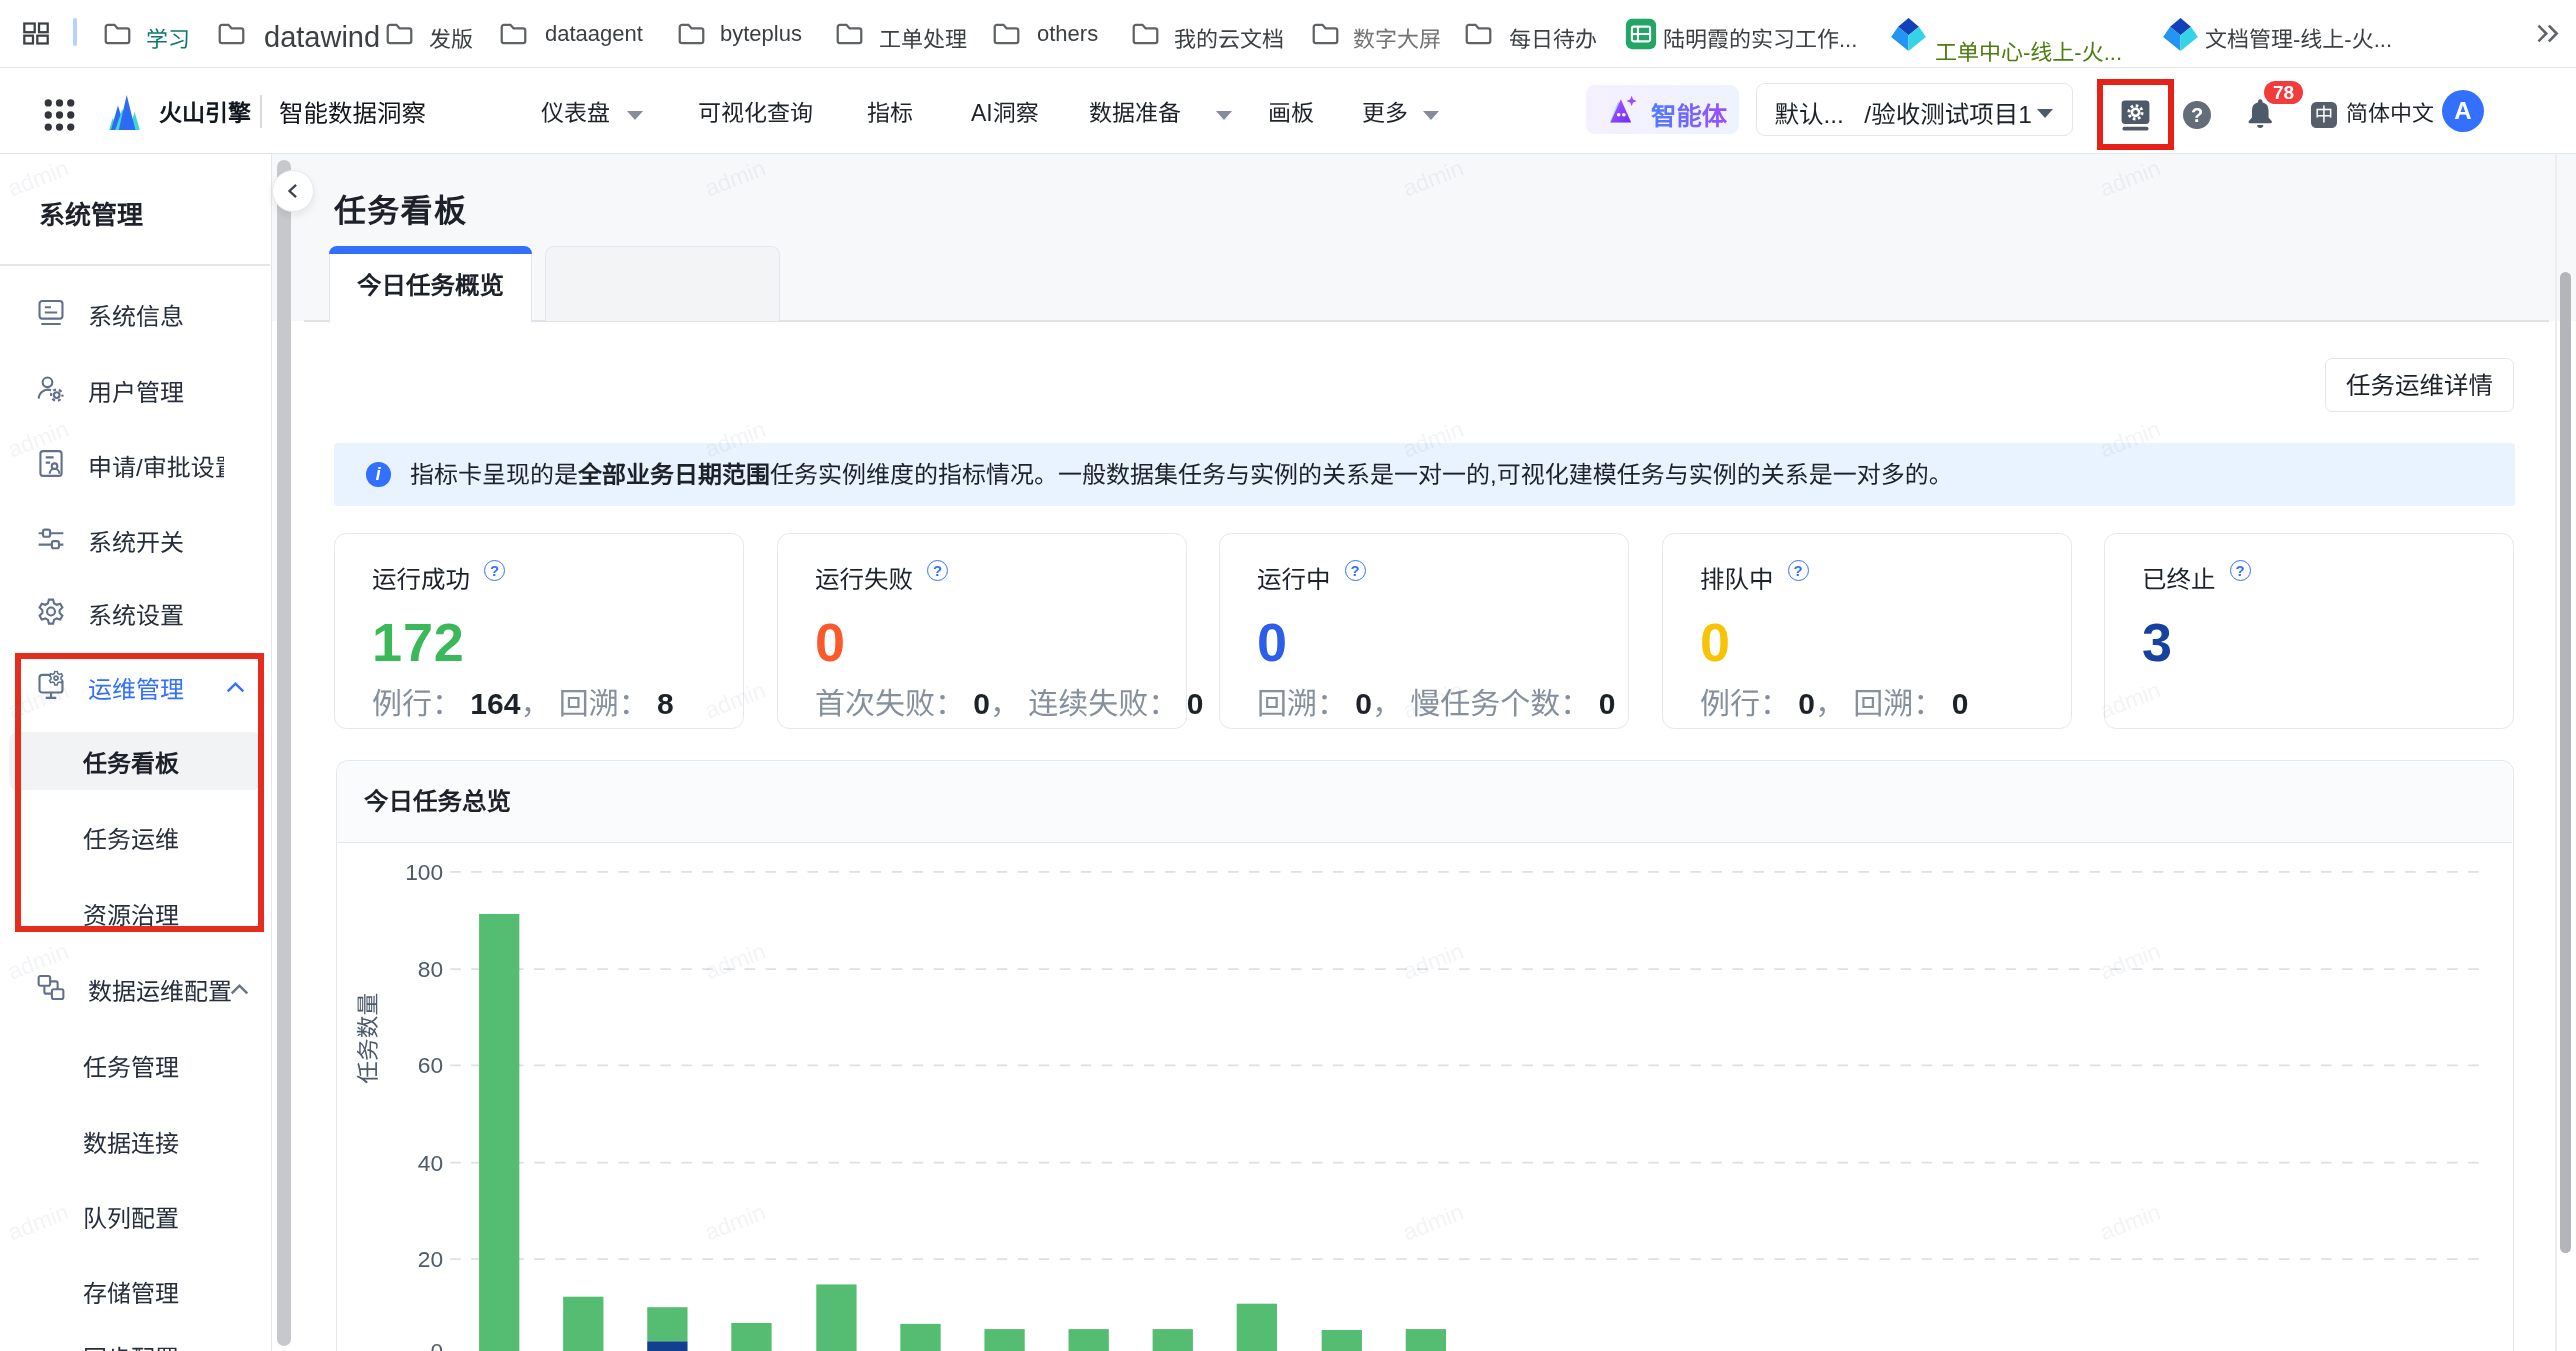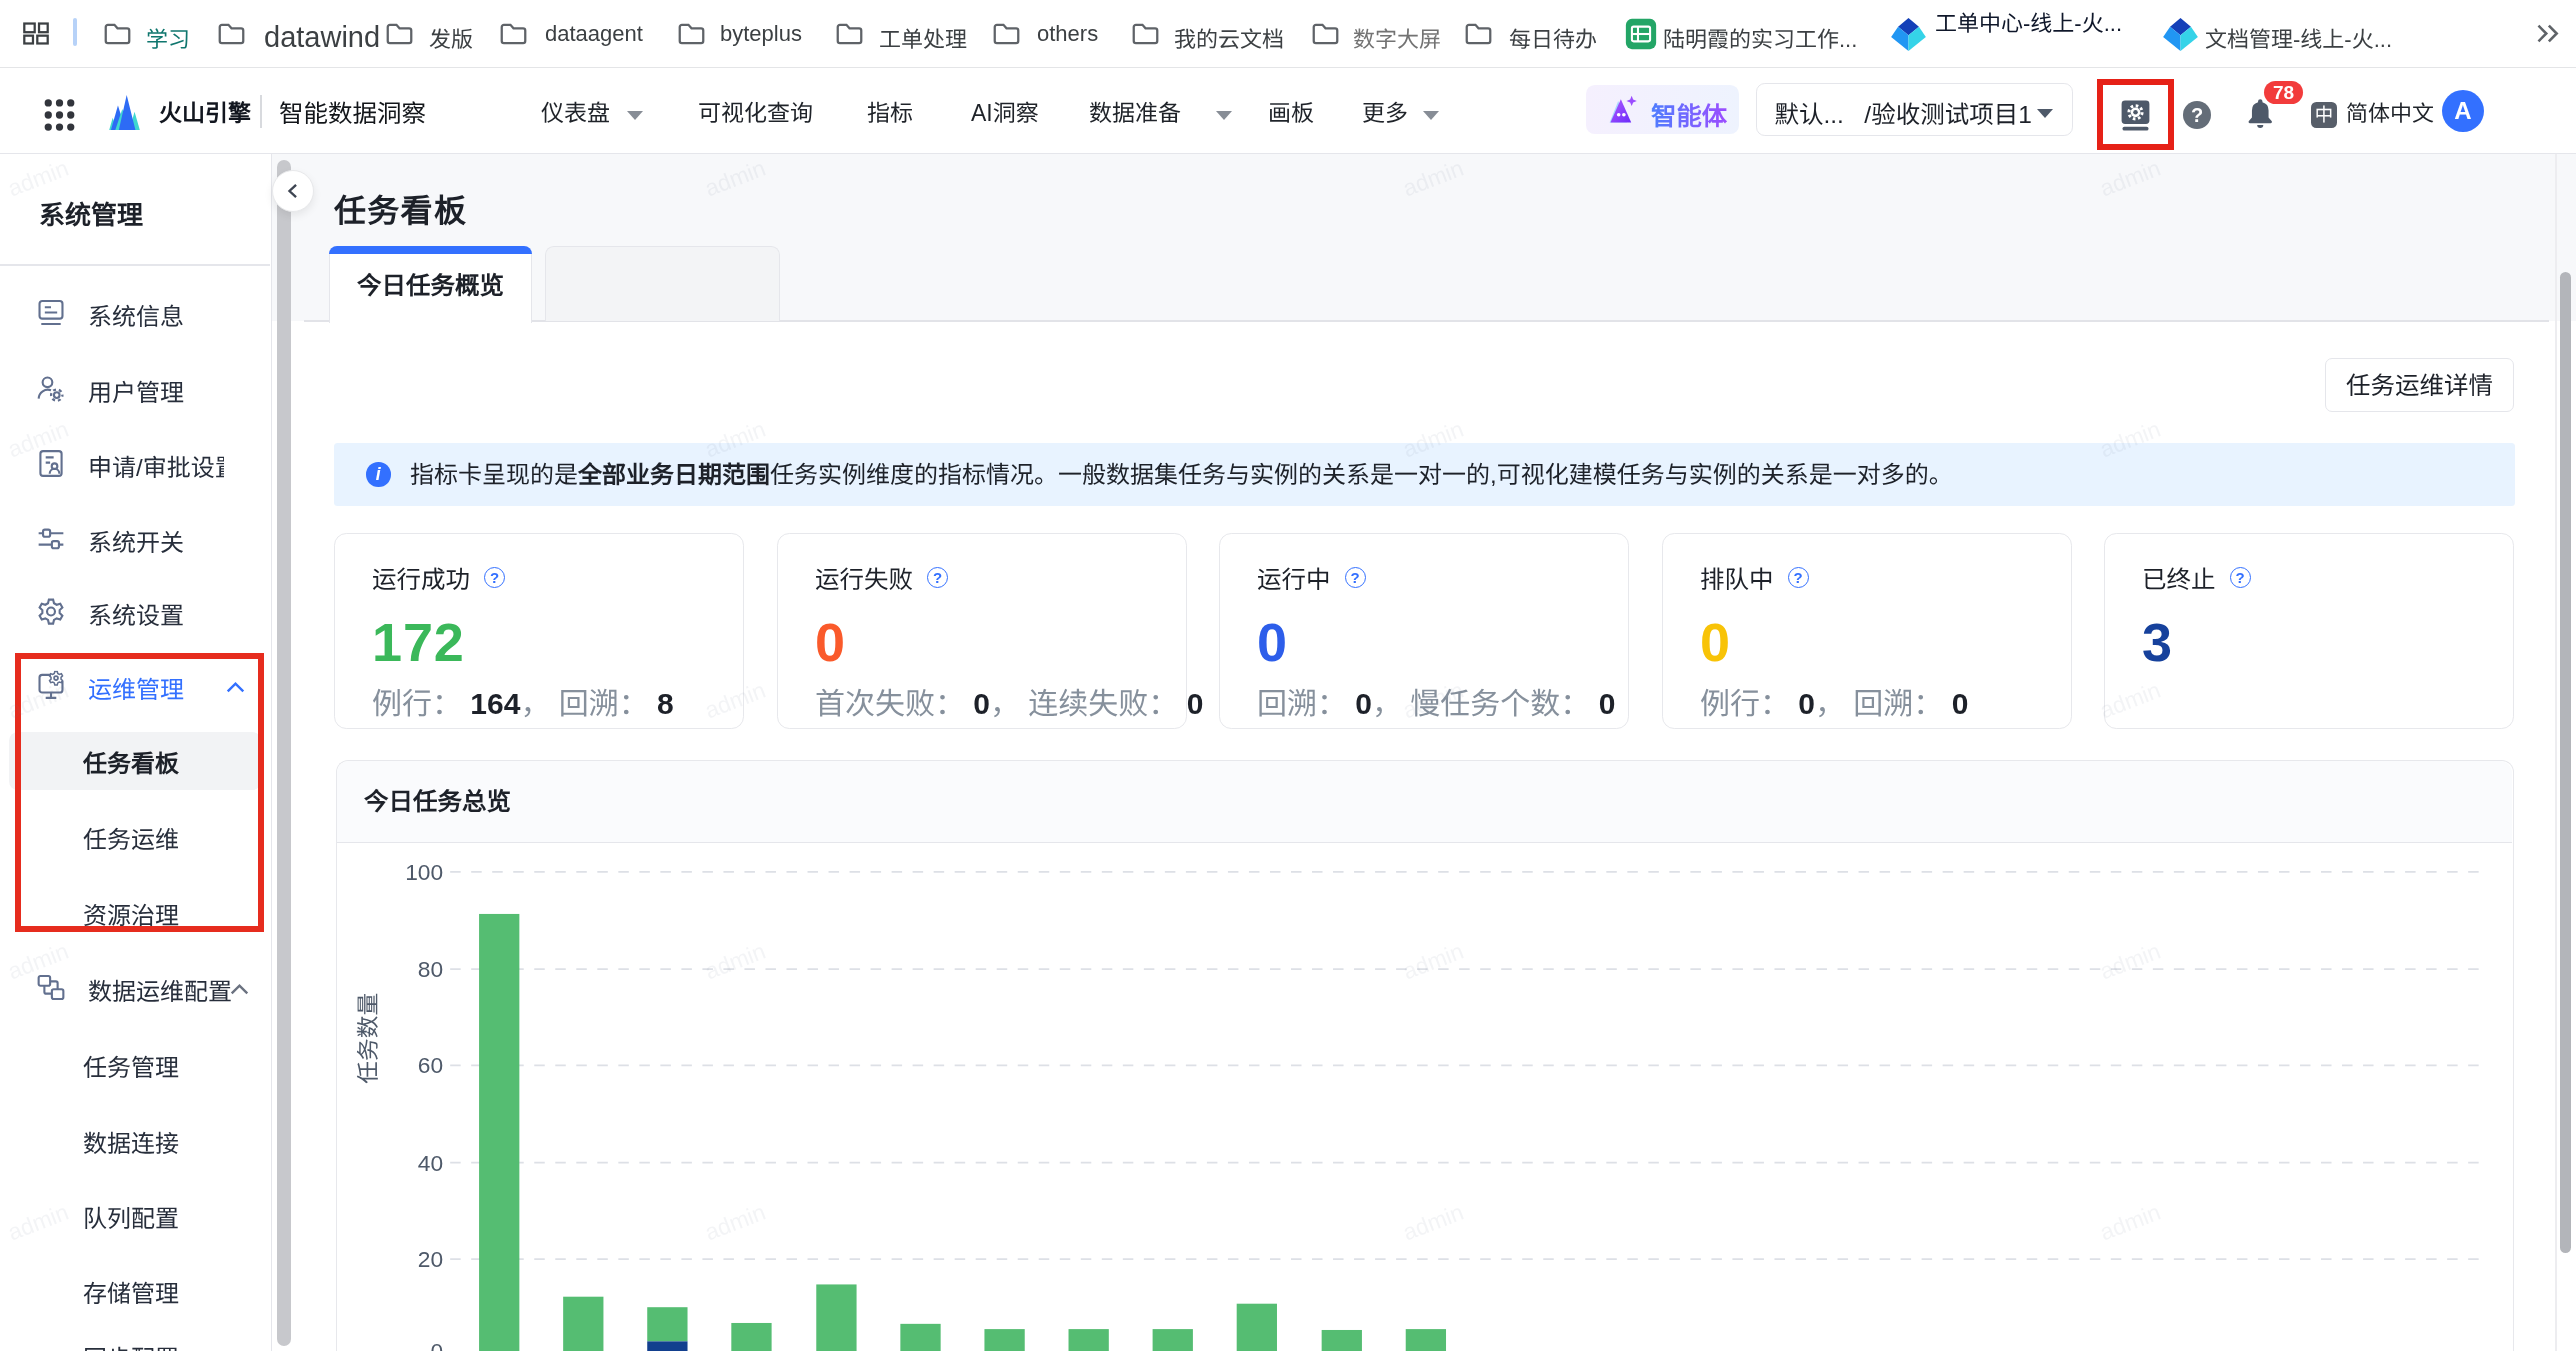--- a/index.html
+++ b/index.html
@@ -18,21 +18,21 @@
 .snav{position:absolute;left:88px;transform:translateY(-50%);font-size:24px;color:#272e3b;white-space:nowrap}
 .snav2{position:absolute;left:83px;transform:translateY(-50%);font-size:24px;color:#272e3b;white-space:nowrap}
 .sic{position:absolute;left:36px;transform:translateY(-50%)}
 
 #content{left:272px;top:154px;width:2304px;height:1197px;background:#f7f8fa}
 #panel{position:absolute;left:0;top:167px;width:2304px;height:1030px;background:#fff}
 
 .wm{position:absolute;color:rgba(120,130,150,.085);font-size:23px;transform:rotate(-21deg);white-space:nowrap;pointer-events:none}
 
 .card{position:absolute;top:379px;width:410px;height:196px;background:#fff;border:1.8px solid #e7e8ec;border-radius:12.3px}
-.ctitle{position:absolute;left:37px;top:26px;font-size:24.5px;font-weight:500;color:#1d2129;display:flex;align-items:center;gap:14px}
+.ctitle{position:absolute;left:37px;top:26px;font-size:24.5px;font-weight:500;color:#1d2129;display:flex;gap:14px}
 .cnum{position:absolute;left:37px;top:77px;font-size:54px;font-weight:700;letter-spacing:0.9px}
 .csub{position:absolute;left:37px;top:145px;font-size:30px;color:#86909c;white-space:nowrap}
 .csub b{color:#1d2129;font-weight:700}
 .qm{width:21px;height:21px;border:1.8px solid #3370ff;border-radius:50%;color:#3370ff;font-size:15px;font-weight:700;display:inline-flex;align-items:center;justify-content:center;line-height:1}
 </style>
 </head>
 <body>
 
 <div class="abs" id="bkbar">
   <svg class="abs" style="left:23px;top:22px" width="26" height="23" viewBox="0 0 30 26" fill="none" stroke="#3c4043" stroke-width="2.6">
@@ -168,21 +168,21 @@
       <rect x="8" y="10" width="21" height="17" rx="2" fill="none" stroke="#fff" stroke-width="2.4"></rect>
       <line x1="8" y1="18.5" x2="29" y2="18.5" stroke="#fff" stroke-width="2.4"></line>
       <line x1="15" y1="10" x2="15" y2="27" stroke="#fff" stroke-width="2.4"></line>
     </svg>
     <div class="abs" style="left:1663px;top:21px;font-size:22px;color:#3c4043;white-space:nowrap">陆明霞的实习工作...</div>
     <svg class="abs" style="left:1889px;top:17.5px" width="39" height="33" viewBox="0 0 44 38">
       <polygon points="22,0 34,10 22,20 10,10" fill="#1440b8"></polygon>
       <polygon points="10,10 22,20 22,38 2,22" fill="#2196f3"></polygon>
       <polygon points="34,10 42,22 22,38 22,20" fill="#35d3e8"></polygon>
     </svg>
-    <div class="abs" style="left:1935px;top:5px;font-size:22px;color:#0f172a;white-space:nowrap">工单中心-线上-火...</div>
+    <div class="abs" style="left:1935px;top:34px;font-size:22px;color:#4d7c0f;white-space:nowrap">工单中心-线上-火...</div>
     <svg class="abs" style="left:2161px;top:17.5px" width="39" height="33" viewBox="0 0 44 38">
       <polygon points="22,0 34,10 22,20 10,10" fill="#1440b8"></polygon>
       <polygon points="10,10 22,20 22,38 2,22" fill="#2196f3"></polygon>
       <polygon points="34,10 42,22 22,38 22,20" fill="#35d3e8"></polygon>
     </svg>
     <div class="abs" style="left:2205px;top:21px;font-size:22px;color:#3c4043;white-space:nowrap">文档管理-线上-火...</div>
     <svg class="abs" style="left:2535px;top:23px" width="26" height="21" viewBox="0 0 30 24" fill="none" stroke="#5f6368" stroke-width="3">
       <path d="M4 3 l9 9 -9 9 M16 3 l9 9 -9 9"></path>
     </svg>
   </div>

